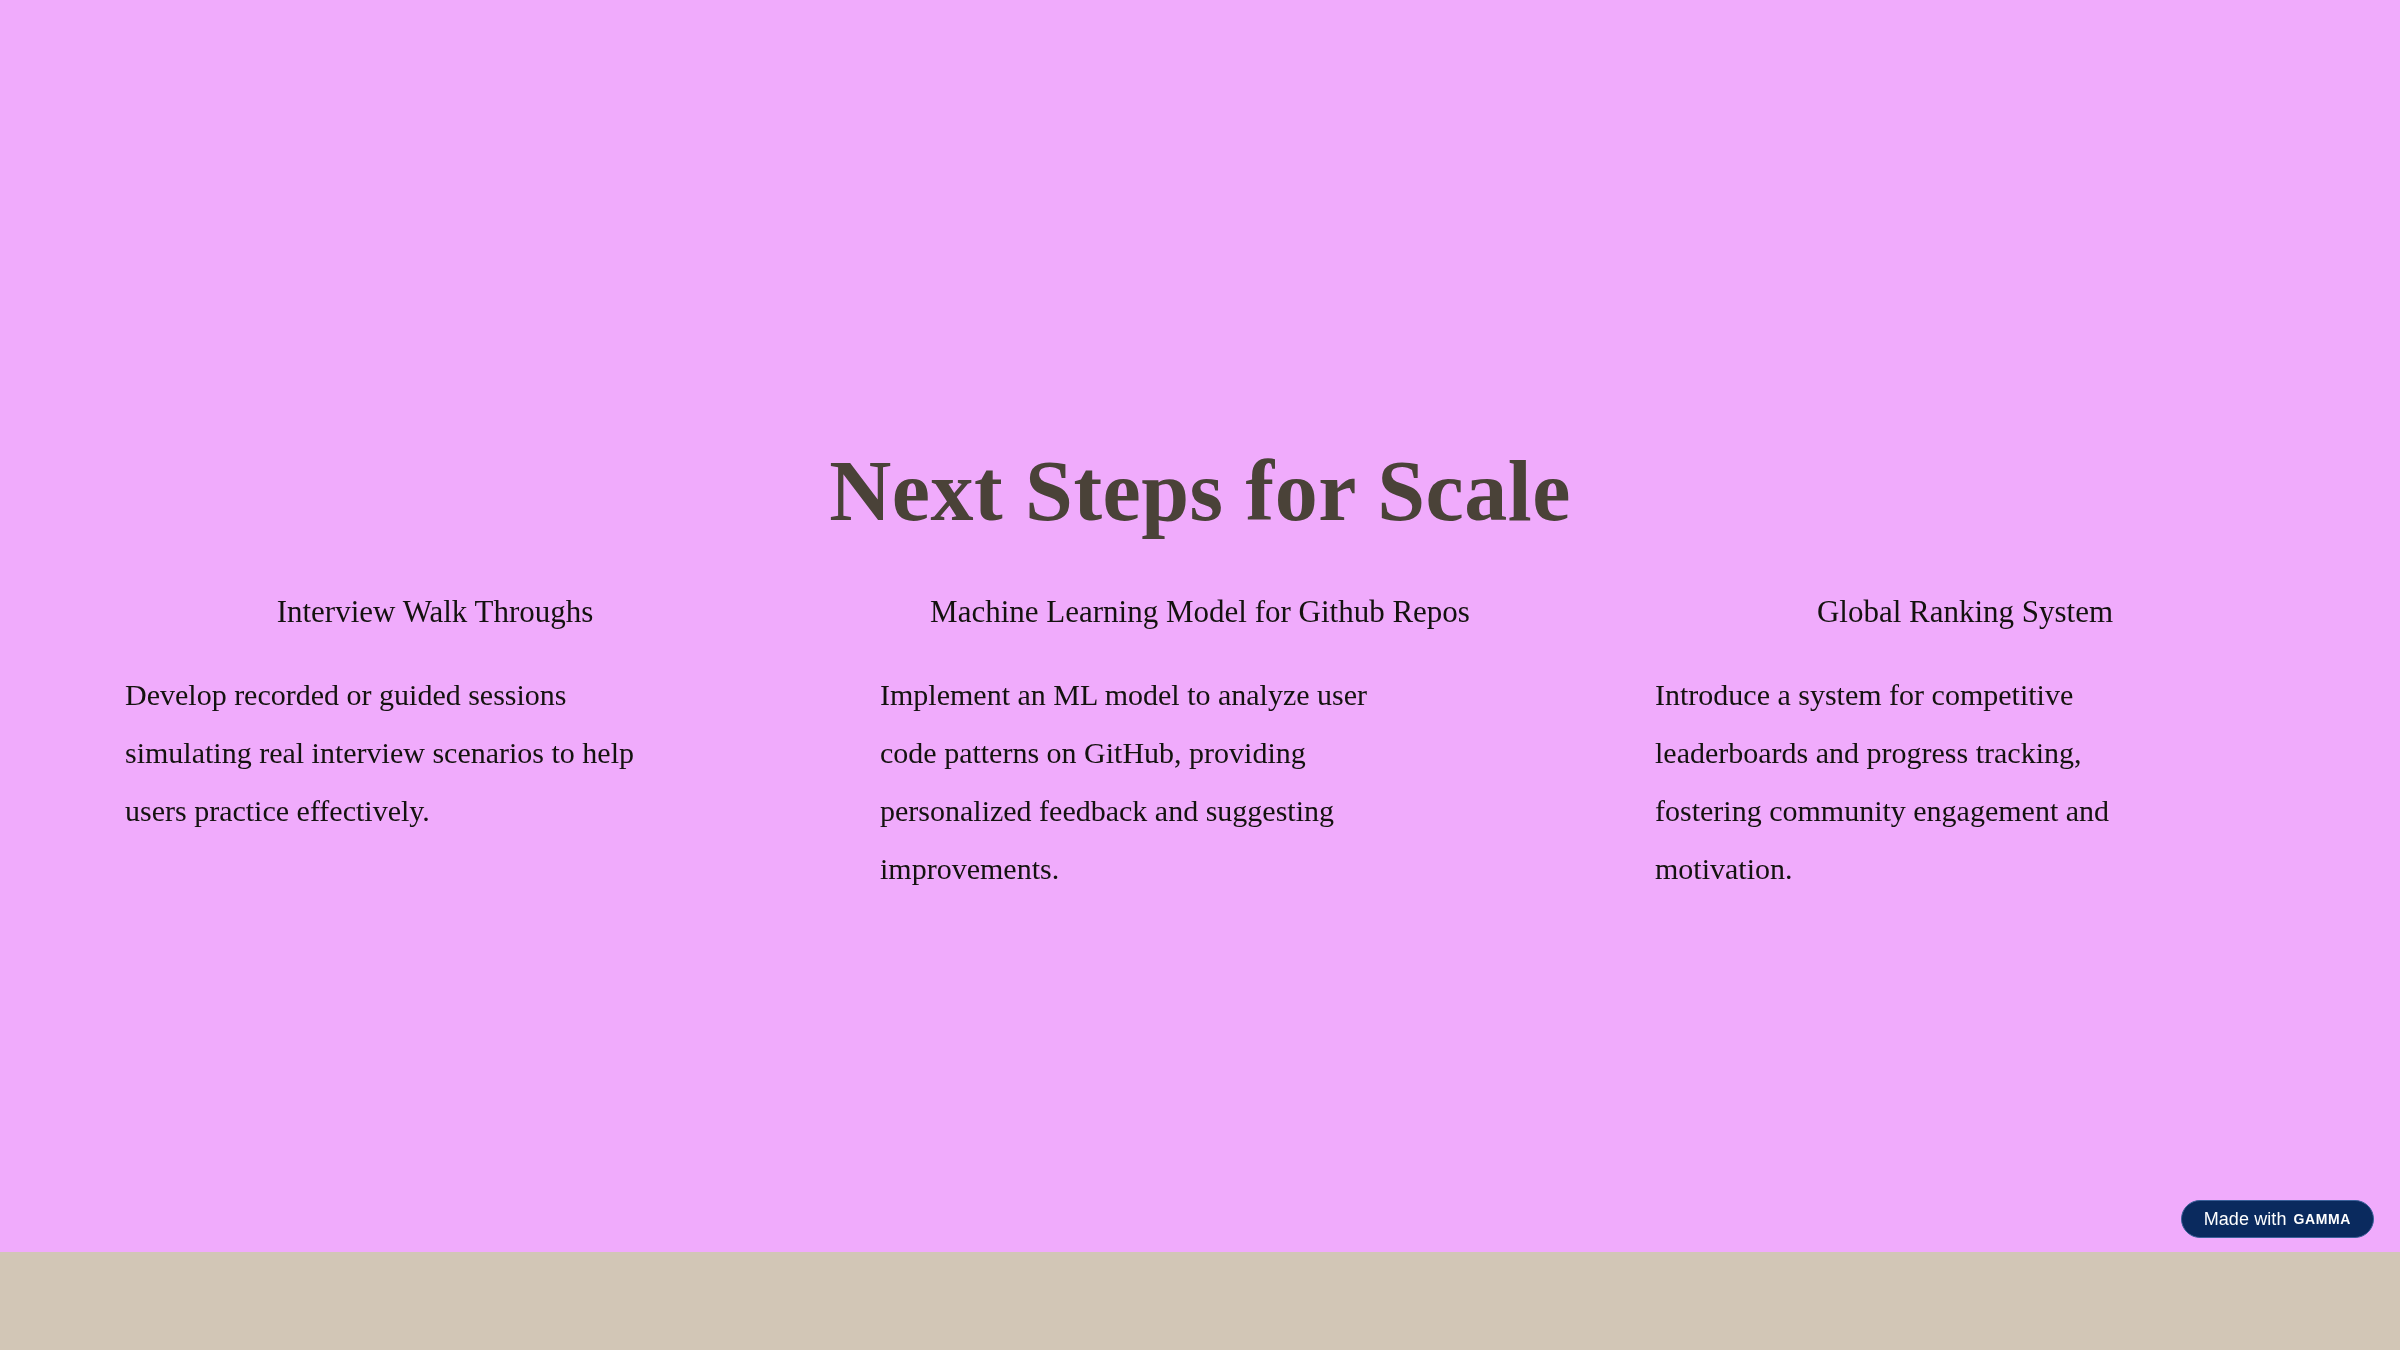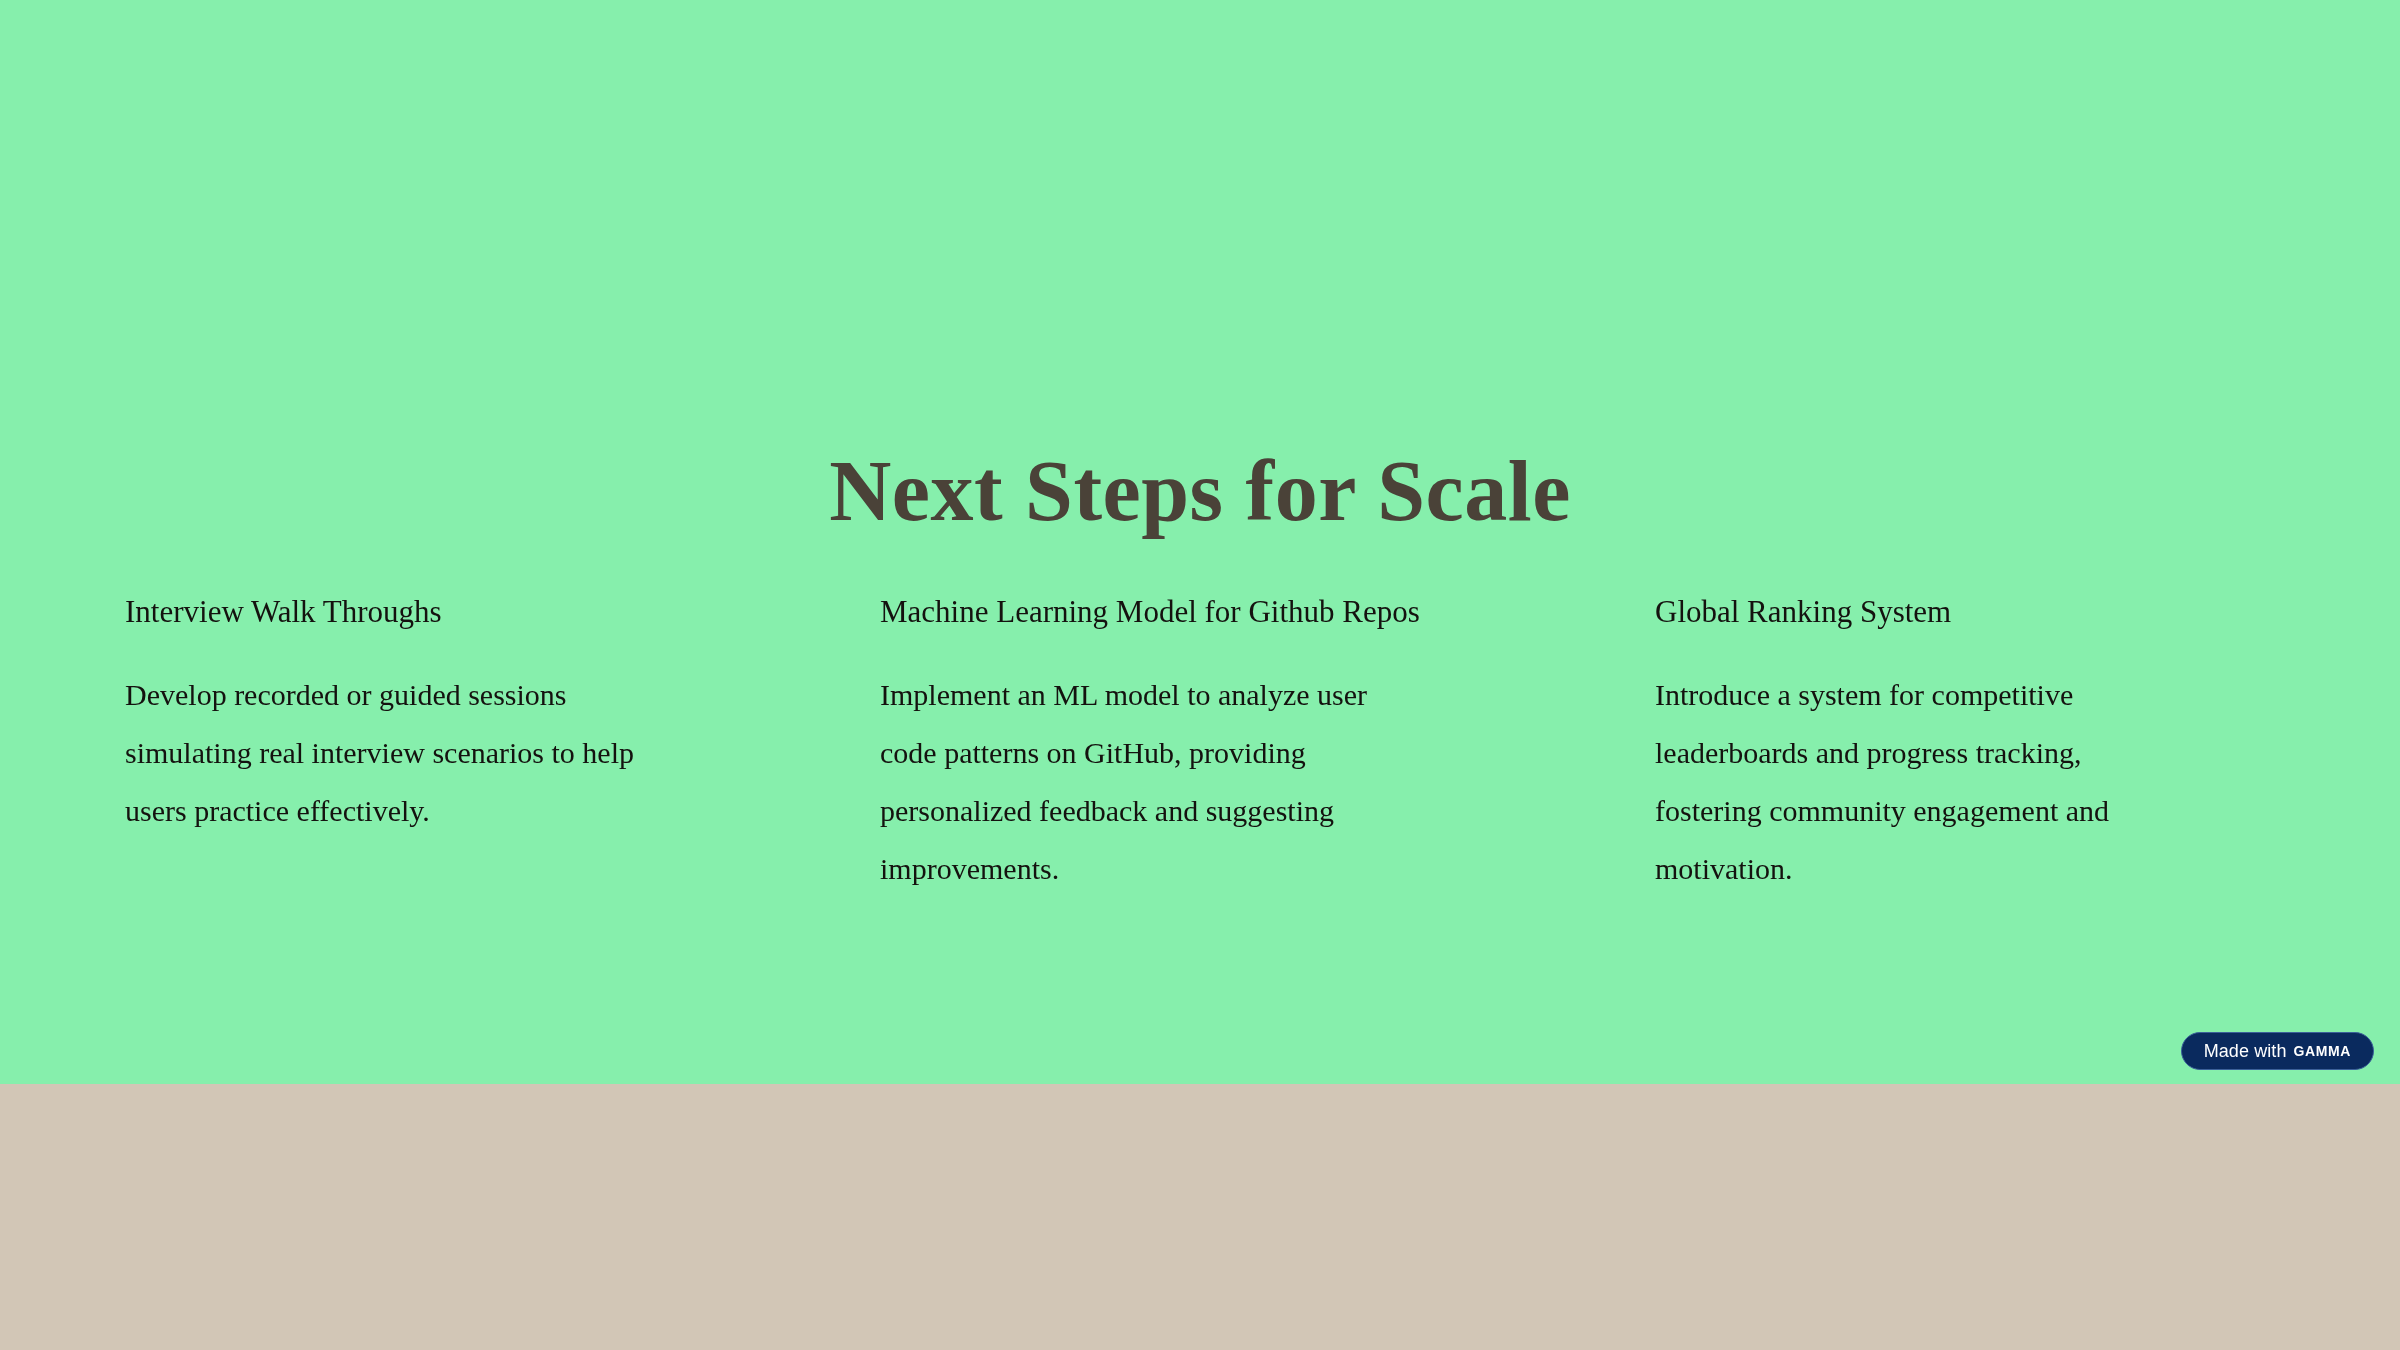--- a/index.html
+++ b/index.html
@@ -12,22 +12,22 @@
     height: 1350px;
     background: #d2c6b6;
     font-family: "Liberation Serif", "DejaVu Serif", serif;
     overflow: hidden;
     position: relative;
   }
   #slide {
     position: absolute;
     inset: 0;
     width: 2400px;
-    height: 1084px;
-    background: #86efac;
+    height: 1252px;
+    background: #f0abfc;
   }
 
   
   #slide-title {
     position: absolute;
     left: 0;
     top: 385px;
     width: 2400px;
     text-align: center;
     font-size: 86px;
@@ -48,20 +48,21 @@
     flex-direction: row;
     align-items: flex-start;
     justify-content: space-between;
     gap: 100px;
   }
   .column {
     width: 620px;
     flex: 0 0 620px;
   }
   .column-heading {
+    text-align: center;
     font-size: 31px;
     font-weight: 400;
     line-height: 1.28;
     color: #14120f;
     margin: 0 0 34px 0;
     white-space: nowrap;
     font-family: Liberation Serif, serif;
   }
   .column-body {
     text-align: left;

